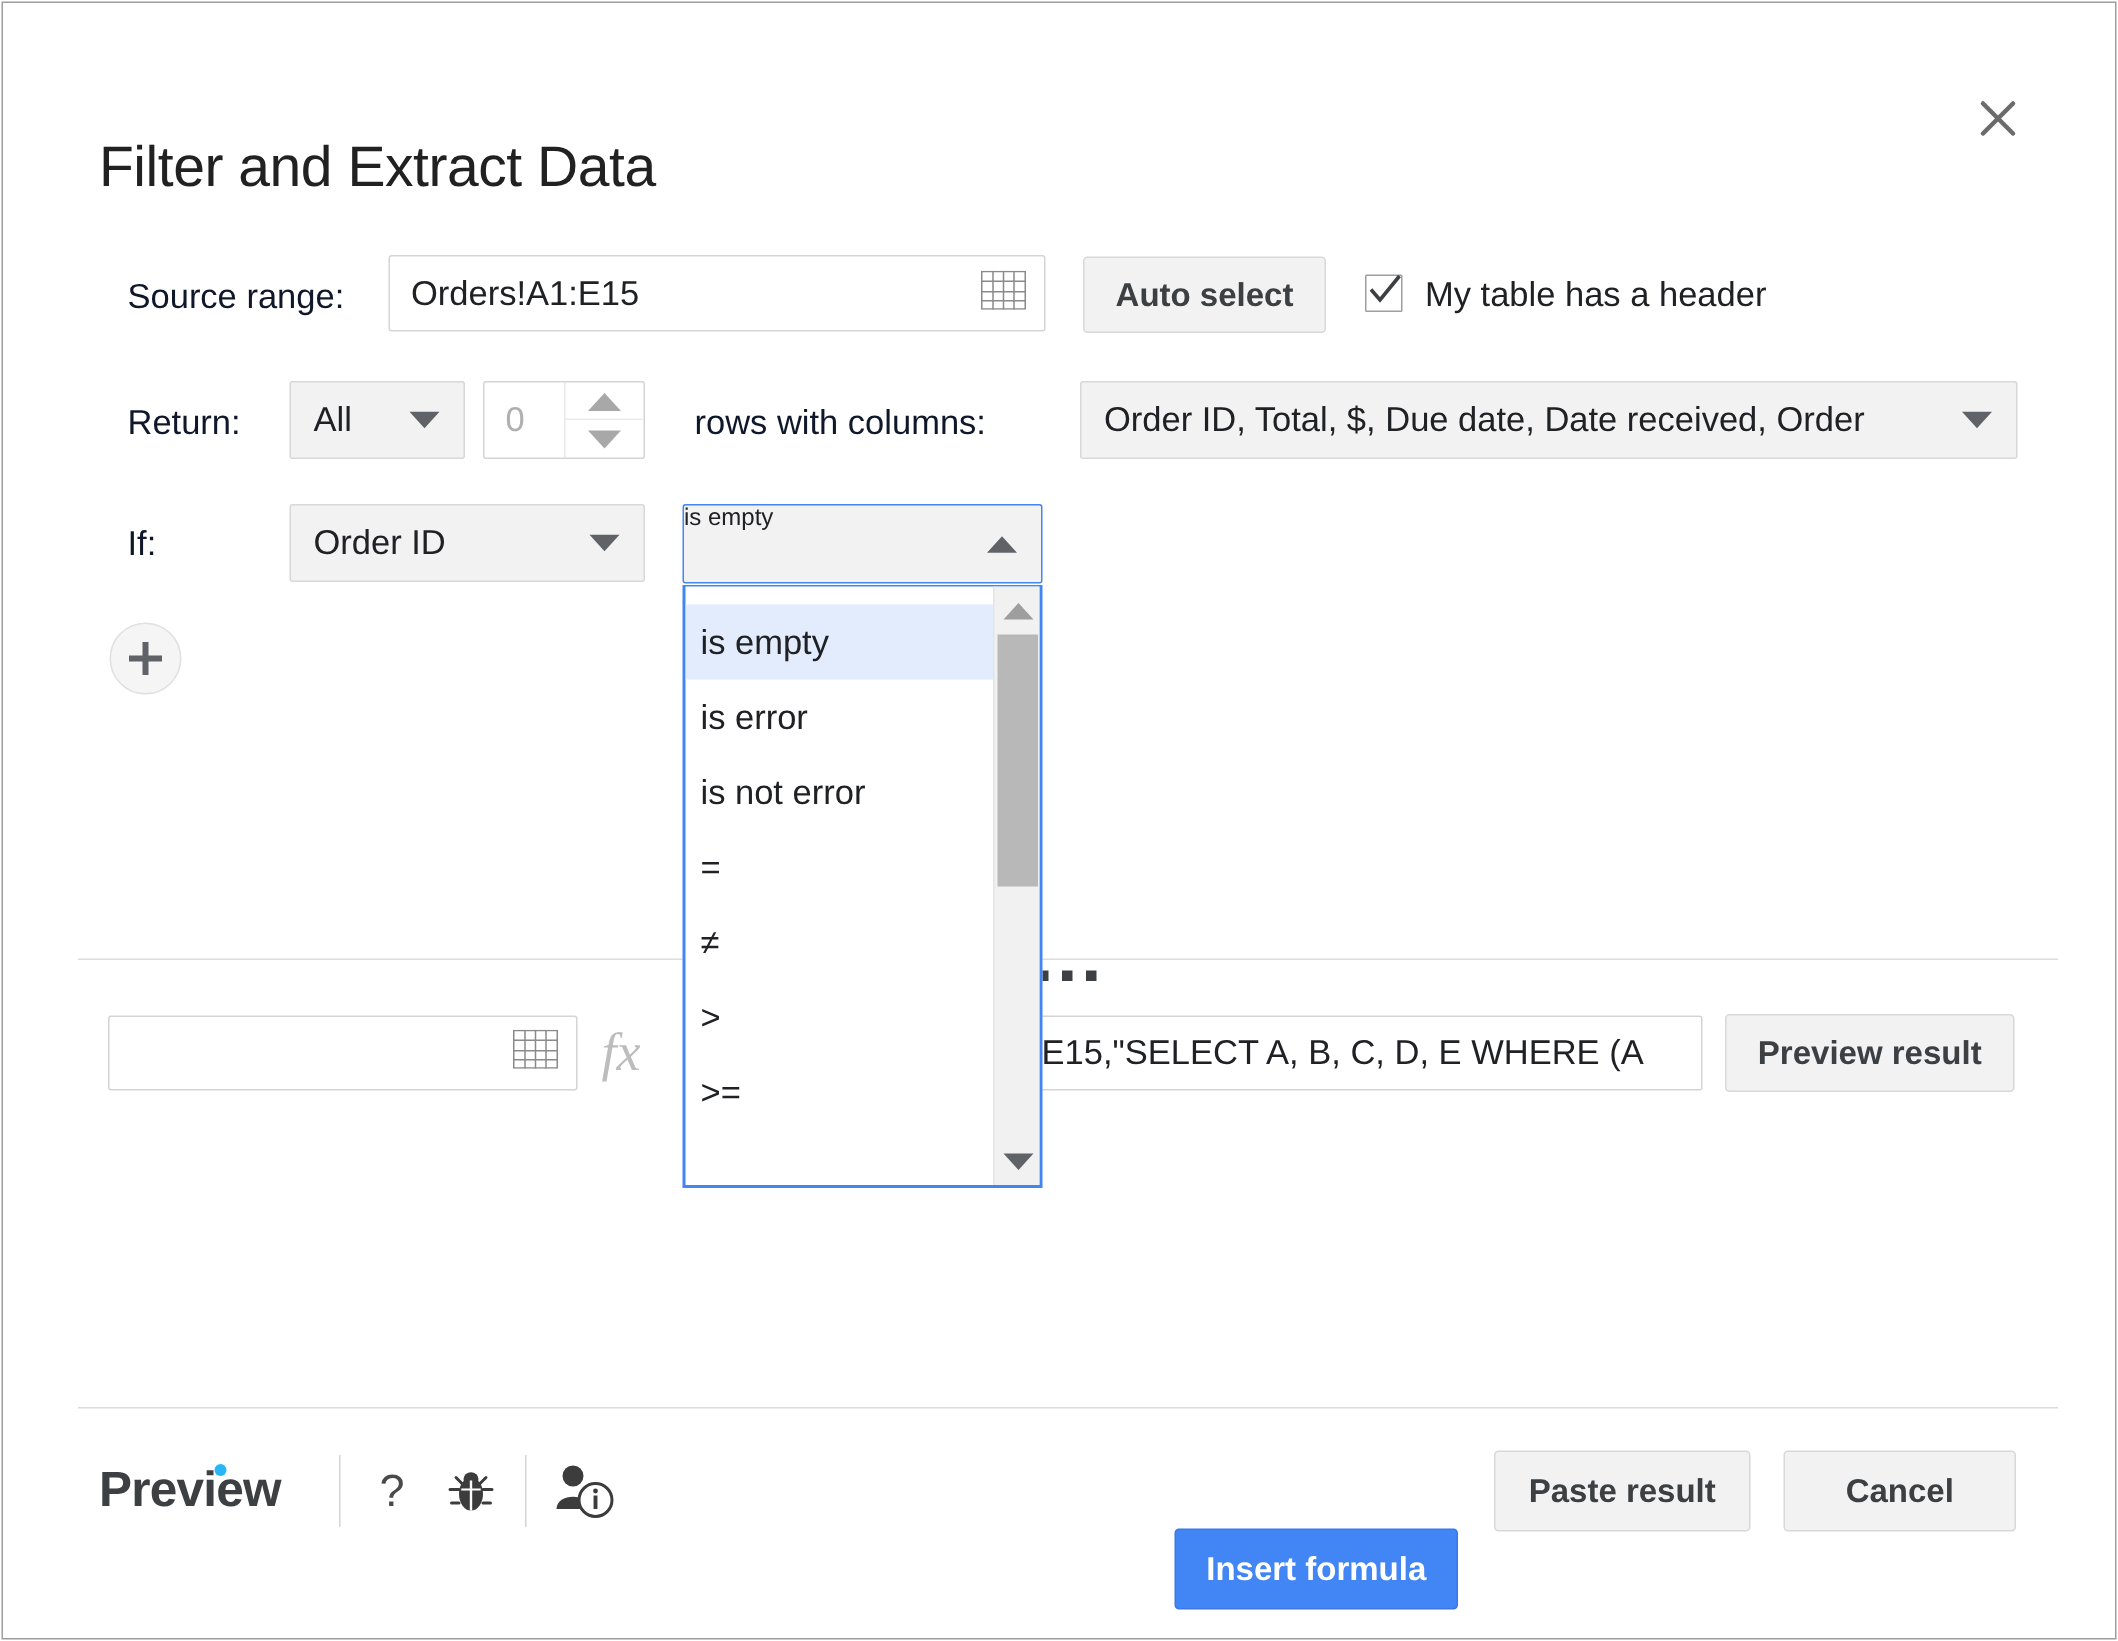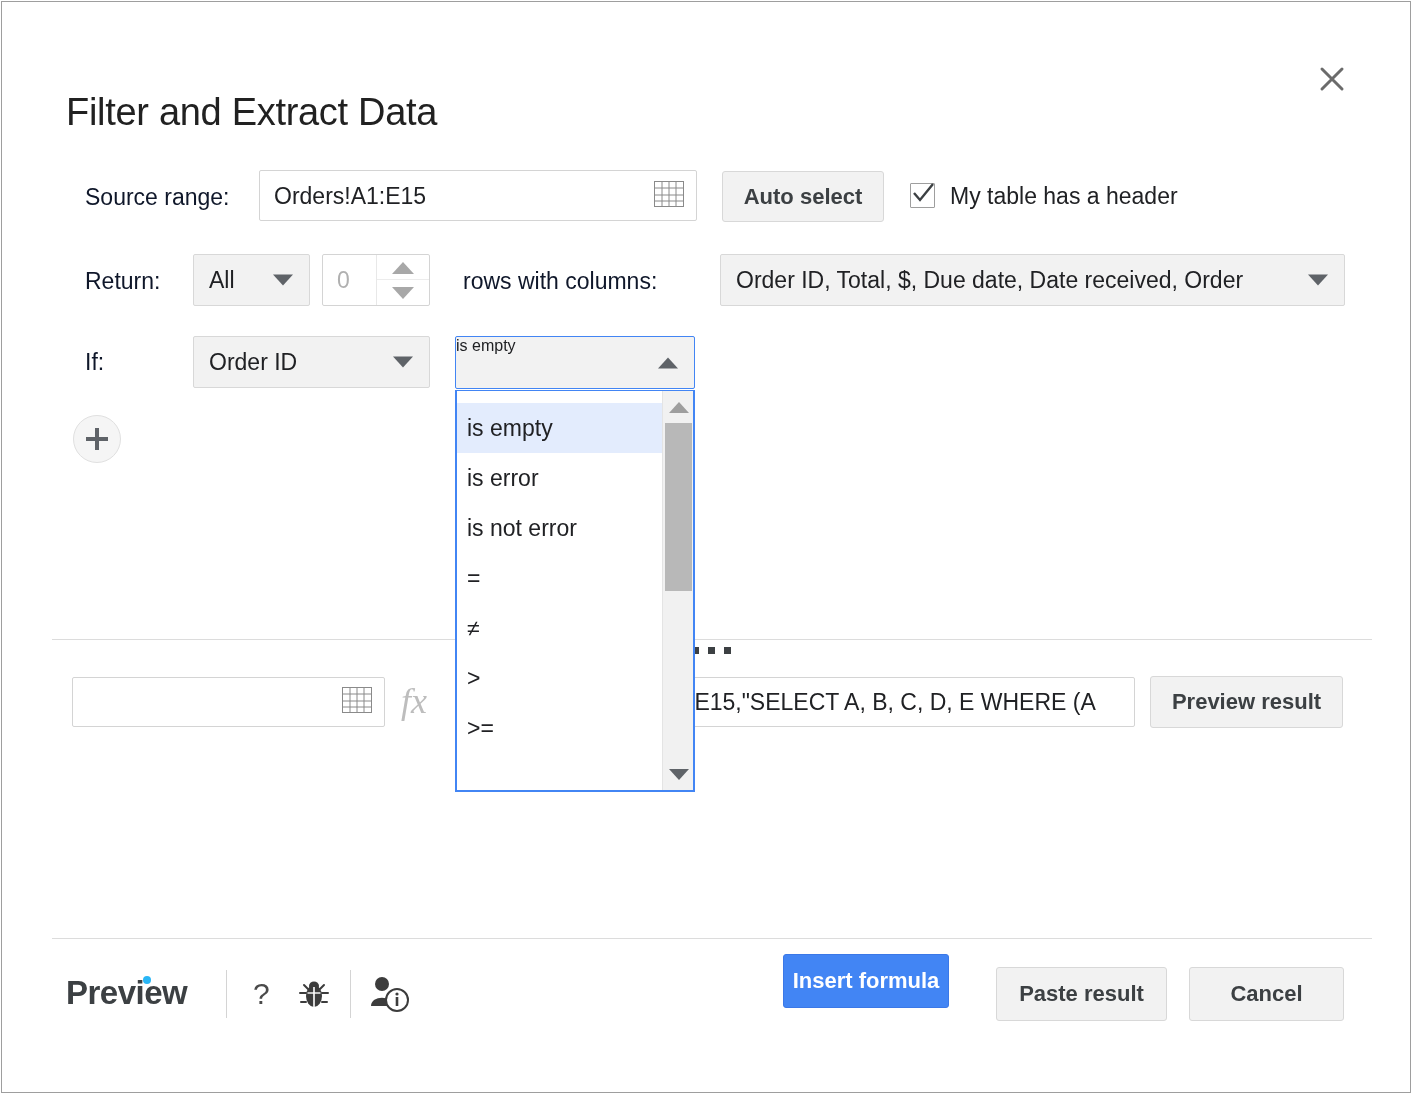--- a/index.html
+++ b/index.html
@@ -563,17 +563,17 @@
   <div class="ficon" style="left:364px; top:968px; width:48px; height:48px;">
     <svg width="44" height="42" viewBox="0 0 44 42">
       <circle cx="14" cy="11" r="7" fill="#3c3c3c"></circle>
       <path d="M3 33 C3 22 25 22 25 33 Z" fill="#3c3c3c"></path>
       <circle cx="29" cy="27" r="11" fill="#ffffff" stroke="#3c3c3c" stroke-width="2"></circle>
       <circle cx="29" cy="21" r="1.6" fill="#3c3c3c"></circle>
       <rect x="27.7" y="24" width="2.6" height="9" fill="#3c3c3c"></rect>
     </svg>
   </div>
 
-  <div class="btn primary" style="left:781px; top:952px; width:166px; height:54px;">Insert formula</div>
+  <div class="btn primary" style="left:781px; top:1017px; width:189px; height:54px;">Insert formula</div>
   <div class="btn" style="left:994px; top:965px; width:171px; height:54px;">Paste result</div>
   <div class="btn" style="left:1187px; top:965px; width:155px; height:54px;text-align:center;">Cancel</div>
 
 </div>
 
 </body></html>

